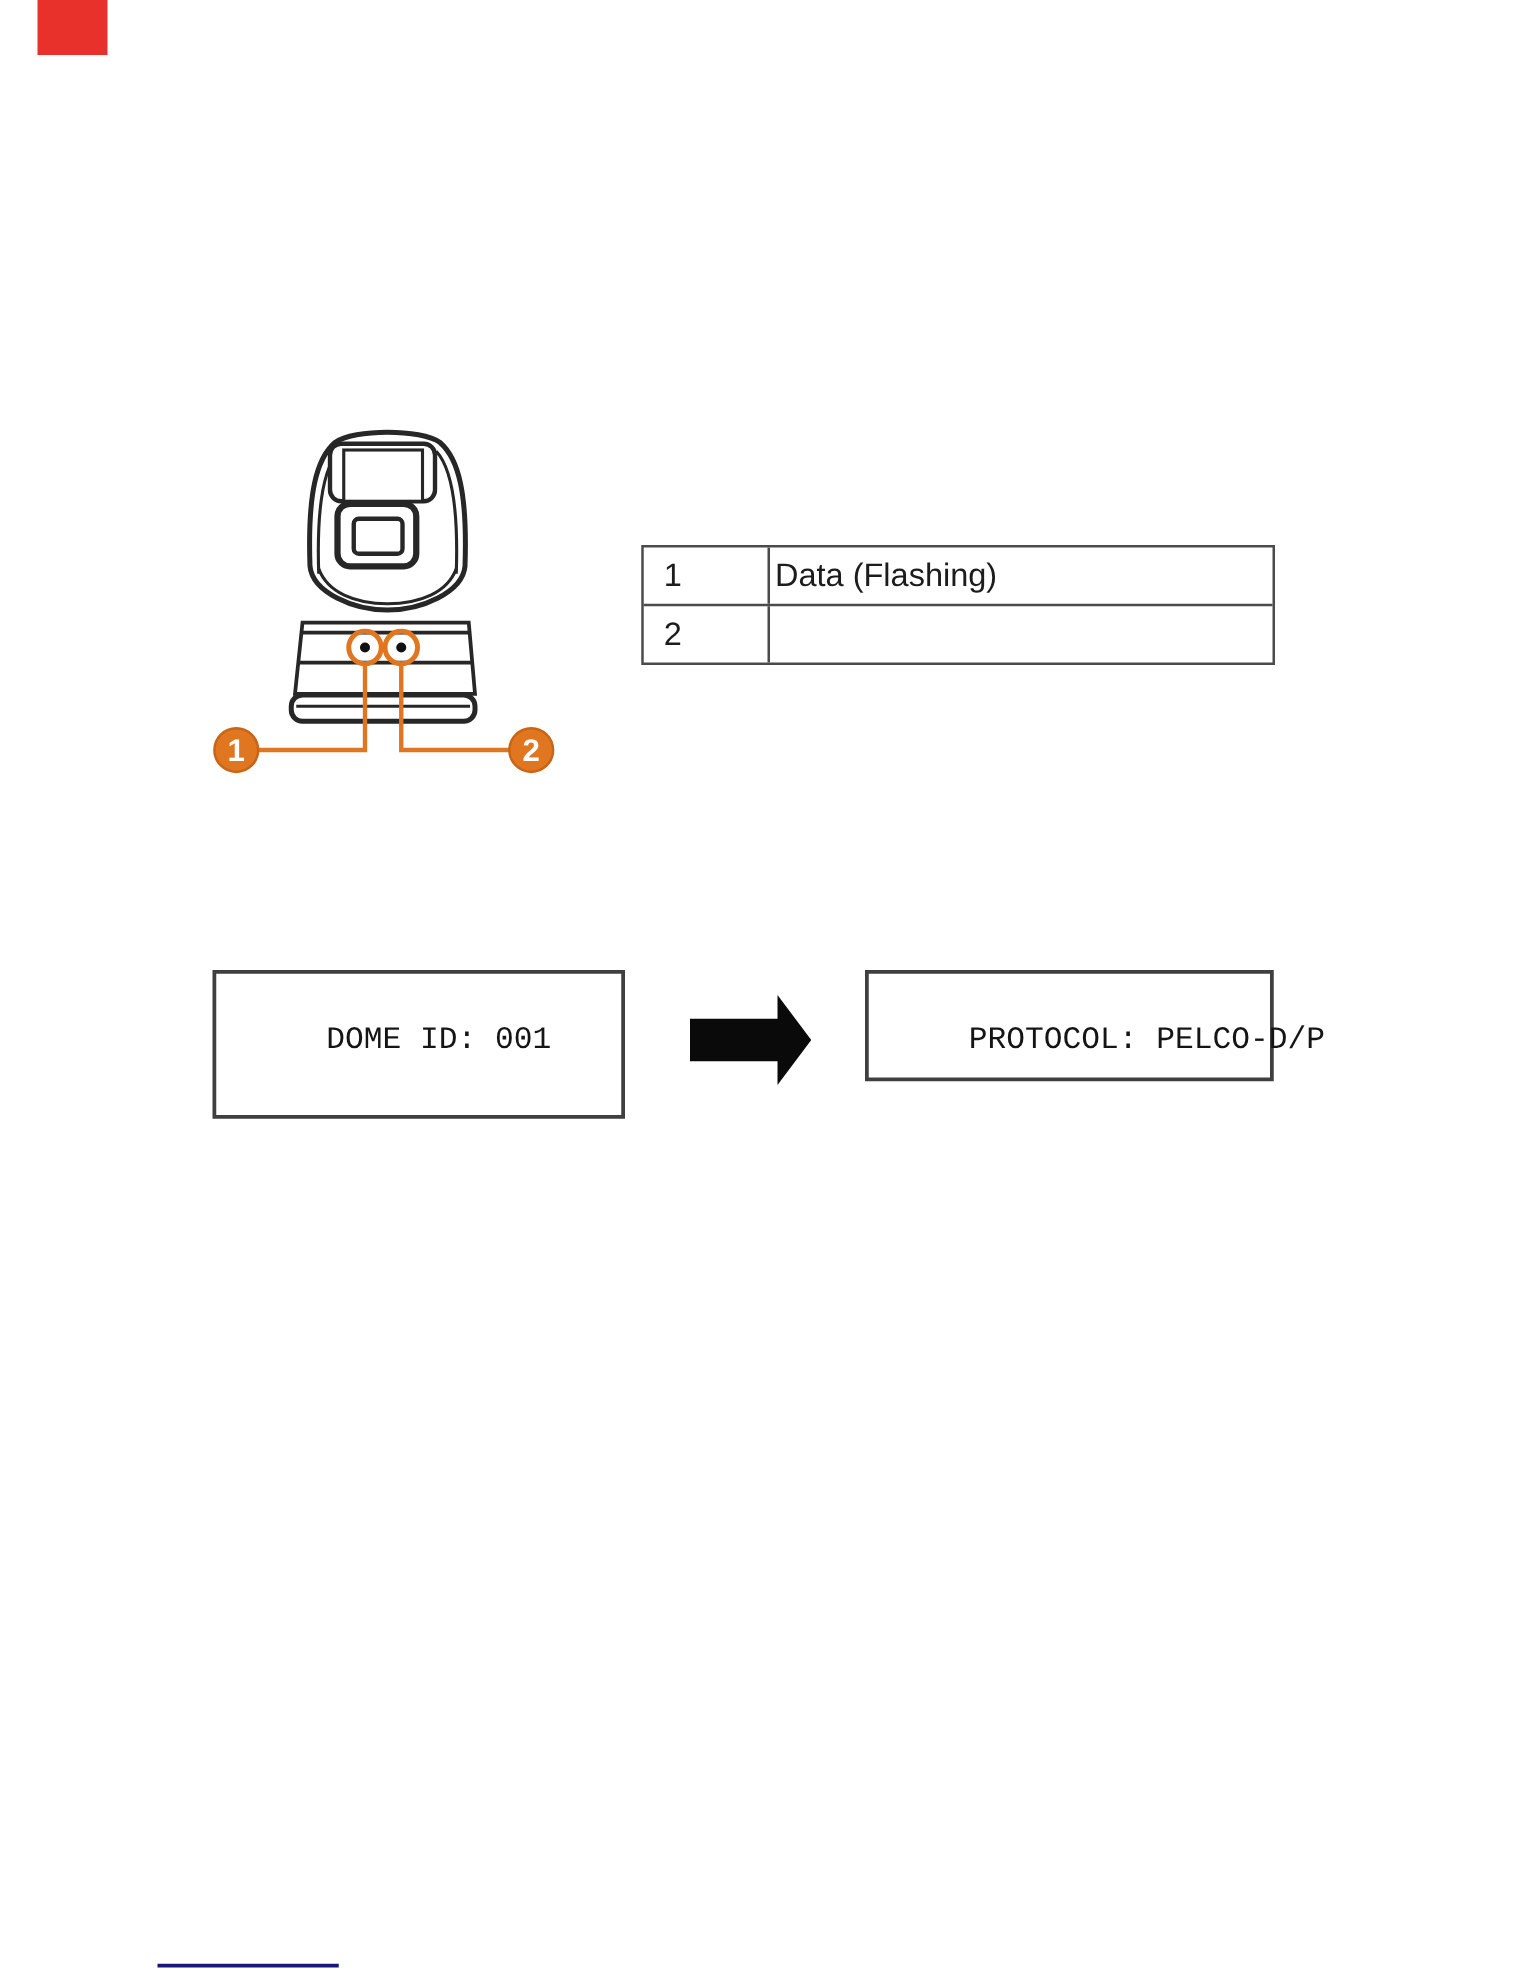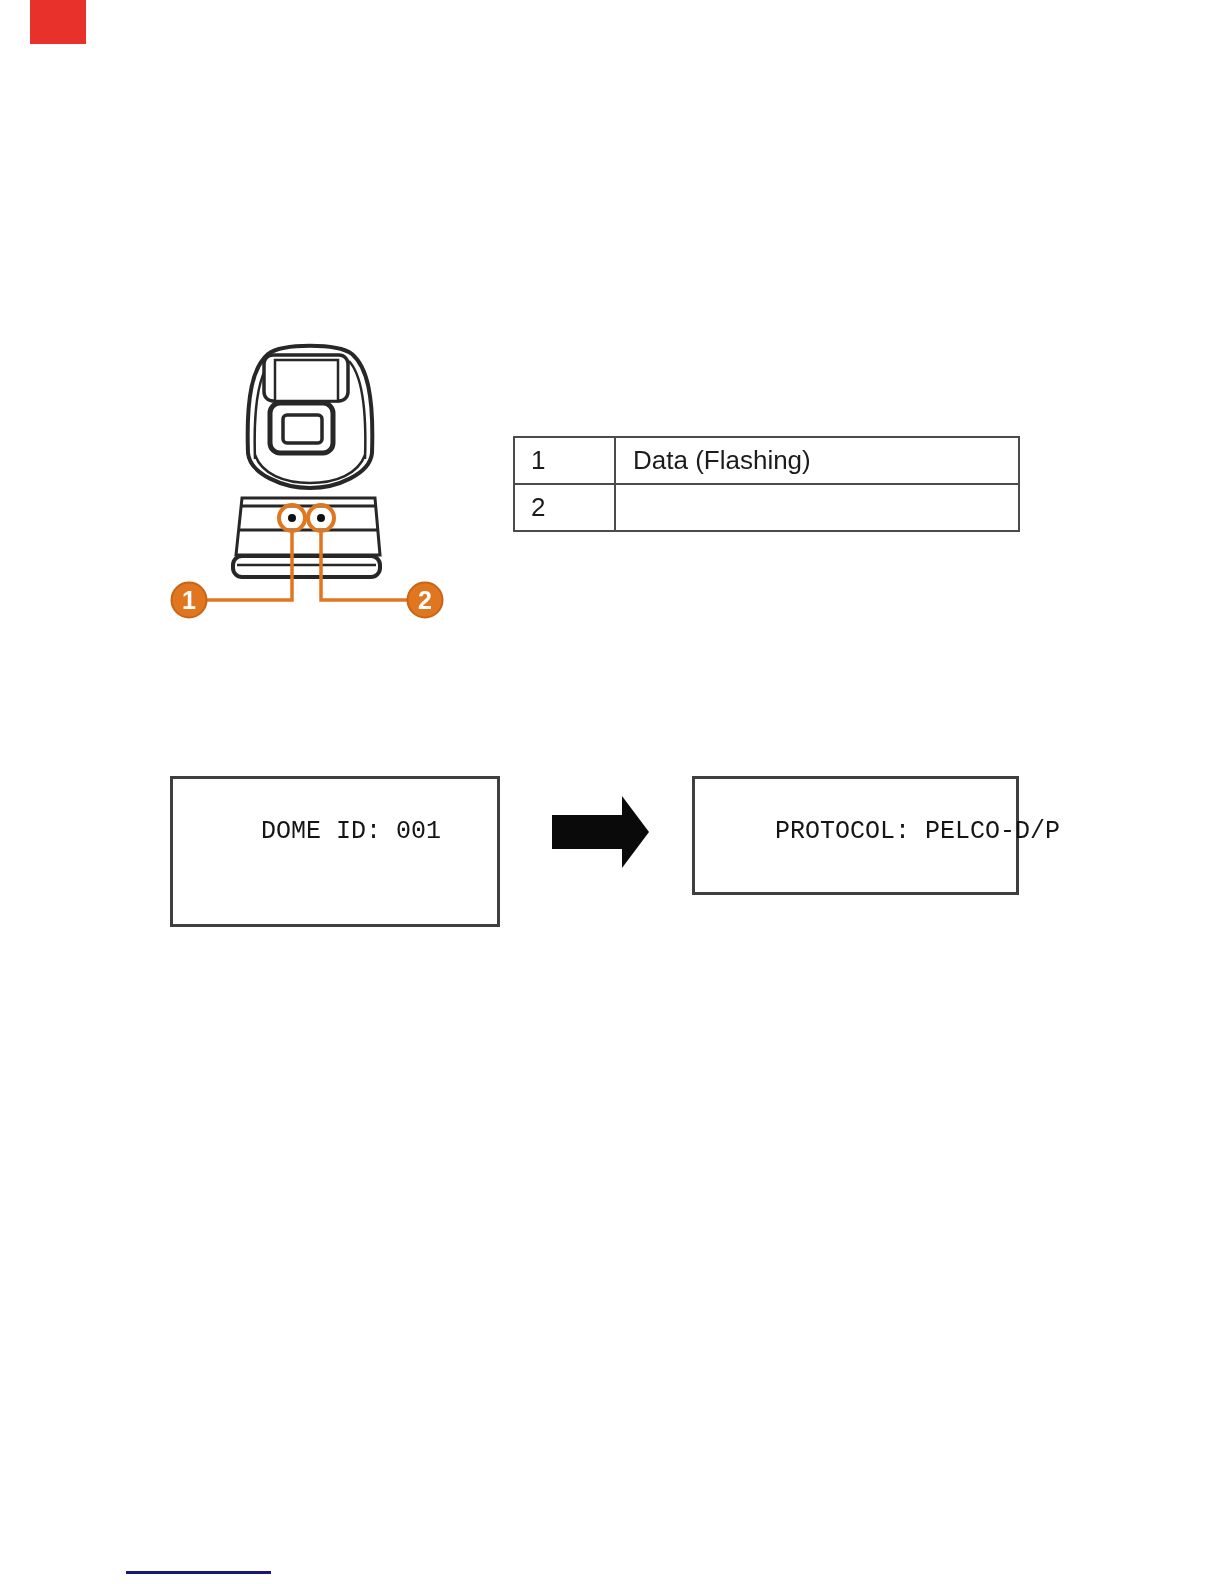--- a/index.html
+++ b/index.html
@@ -28,35 +28,35 @@
     box-sizing:border-box;
     display:flex;flex-direction:column;
   }
   .led-row{flex:1;display:flex;align-items:center;box-sizing:border-box;}
   .led-row + .led-row{border-top:2px solid #4b4b4b;}
   .led-num{
     width:101px;align-self:stretch;display:flex;align-items:center;
     padding-left:16px;box-sizing:border-box;
     border-right:2px solid #4b4b4b;
   }
-  .led-label{padding-left:17px;}
+  .led-label{padding-left:4px;}
   .led-table span{font-size:26px;color:#1c1c1c;}
 
   
   .osd-box{
     border:3px solid #3f3f3f;
     box-sizing:border-box;
     font-family:"Liberation Mono", monospace;
     font-size:25px;color:#151515;
     padding:9px 0 0 20px;
     background:#fff;
     white-space:pre;
   }
-  .osd-before{left:170px;top:776px;width:330px;height:151px;padding-left:28px;}
-  .osd-after{left:692px;top:776px;width:327px;height:119px;font-family:Liberation Mono, monospace;}
+  .osd-before{left:170px;top:776px;width:330px;height:119px;padding-left:28px;}
+  .osd-after{left:692px;top:776px;width:327px;height:89px;font-family:Liberation Mono, monospace;}
 
   .arrow-wrap{left:552px;top:796px;width:97px;height:73px;}
 
   
   .footnote-rule{
     left:126px;top:1571px;width:145px;height:3px;
     background:#181878;
   }
 </style>
 </head>

